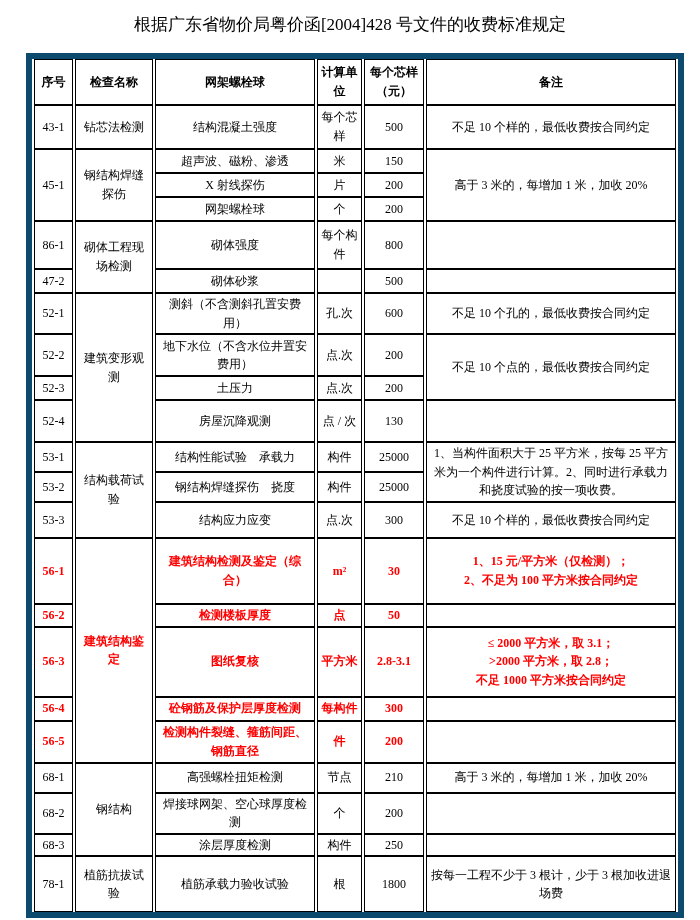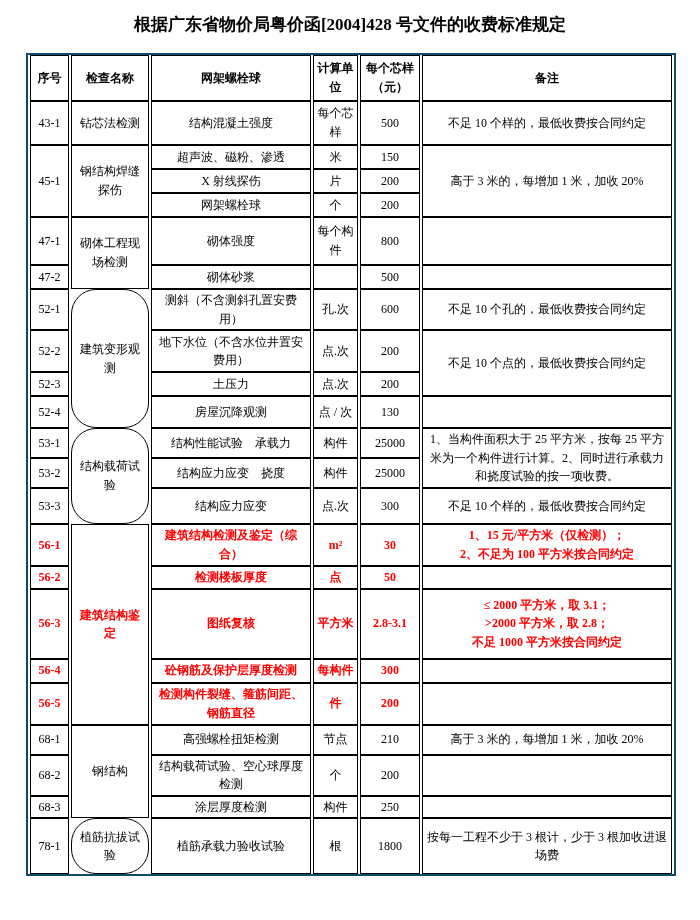--- a/index.html
+++ b/index.html
@@ -4,43 +4,43 @@
 <style>
   html,body{margin:0;padding:0;}
   body{
     width:700px;height:920px;background:#ffffff;color:#000;
     font-family:"Liberation Serif","DejaVu Serif",serif;
     overflow:hidden;
   }
   .page{width:700px;height:920px;position:relative;}
   .doc-title{
     margin:13px 0 17px 0;text-align:center;
-    font-size:17px;font-weight:bold;color:#000;
+    font-size:17px;font-weight:normal;color:#000;
   }
   table.fee-table{
     border-collapse:separate;
     border-spacing:2px 0;
-    border:2px solid #0c4a6e;
+    border:6px solid #0c4a6e;
     table-layout:fixed;
     width:650px;
     margin-left:26px;
   }
   .fee-table th,.fee-table td{
     border:1px solid #000;
     padding:1px 3px;
     font-size:12px;
     line-height:1.55;
     text-align:center;
     vertical-align:middle;
     overflow:hidden;
     word-break:break-all;
   }
   .fee-table th{font-weight:bold;}
   .tl{text-align:left;}
-  .just{text-align:justify;border-radius:25px;}
+  .just{text-align:justify;}
   .pre{white-space:pre-line;}
   .red{color:#ff0000;font-weight:bold;}
 </style>
 </head>
 <body>
 
 <div class="page">
 
   <div class="doc-title">根据广东省物价局粤价函[2004]428 号文件的收费标准规定</div>
 
@@ -87,21 +87,21 @@
         <td>片</td>
         <td>200</td>
       </tr>
       <tr style="height:24px">
         <td>网架螺栓球</td>
         <td>个</td>
         <td>200</td>
       </tr>
 
       <tr style="height:48px">
-        <td>47-1</td>
+        <td>86-1</td>
         <td rowspan="2">砌体工程现场检测</td>
         <td>砌体强度</td>
         <td>每个构件</td>
         <td>800</td>
         <td></td>
       </tr>
       <tr style="height:24px">
         <td>47-2</td>
         <td>砌体砂浆</td>
         <td></td>
@@ -123,51 +123,51 @@
         <td>点.次</td>
         <td>200</td>
         <td rowspan="2" class="tl">不足 10 个点的，最低收费按合同约定</td>
       </tr>
       <tr style="height:24px">
         <td>52-3</td>
         <td class="tl">土压力</td>
         <td>点.次</td>
         <td>200</td>
       </tr>
-      <tr style="height:32px">
+      <tr style="height:42px">
         <td>52-4</td>
         <td>房屋沉降观测</td>
         <td>点 / 次</td>
         <td>130</td>
         <td></td>
       </tr>
 
       <tr style="height:26px">
         <td>53-1</td>
         <td rowspan="3" class="just">结构载荷试验</td>
         <td class="tl">结构性能试验　承载力</td>
         <td>构件</td>
         <td>25000</td>
         <td rowspan="2" class="tl">1、当构件面积大于 25 平方米，按每 25 平方米为一个构件进行计算。2、同时进行承载力和挠度试验的按一项收费。</td>
       </tr>
       <tr style="height:26px">
         <td>53-2</td>
-        <td class="tl">结构应力应变　挠度</td>
+        <td class="tl">钢结构焊缝探伤　挠度</td>
         <td>构件</td>
         <td>25000</td>
       </tr>
       <tr style="height:36px">
         <td>53-3</td>
         <td class="tl">结构应力应变</td>
         <td>点.次</td>
         <td>300</td>
         <td class="tl">不足 10 个样的，最低收费按合同约定</td>
       </tr>
 
-      <tr style="height:42px">
+      <tr style="height:66px">
         <td class="red">56-1</td>
         <td rowspan="5" class="red">建筑结构鉴定</td>
         <td class="red tl">建筑结构检测及鉴定（综合）</td>
         <td class="red">m²</td>
         <td class="red">30</td>
         <td class="red pre">1、15 元/平方米（仅检测）；
 2、不足为 100 平方米按合同约定</td>
       </tr>
       <tr style="height:20px">
         <td class="red">56-2</td>
@@ -203,21 +203,21 @@
       <tr style="height:30px">
         <td>68-1</td>
         <td rowspan="3">钢结构</td>
         <td>高强螺栓扭矩检测</td>
         <td>节点</td>
         <td>210</td>
         <td>高于 3 米的，每增加 1 米，加收 20%</td>
       </tr>
       <tr style="height:24px">
         <td>68-2</td>
-        <td class="tl">结构载荷试验、空心球厚度检测</td>
+        <td class="tl">焊接球网架、空心球厚度检测</td>
         <td>个</td>
         <td>200</td>
         <td></td>
       </tr>
       <tr style="height:16px">
         <td>68-3</td>
         <td>涂层厚度检测</td>
         <td>构件</td>
         <td>250</td>
         <td></td>

